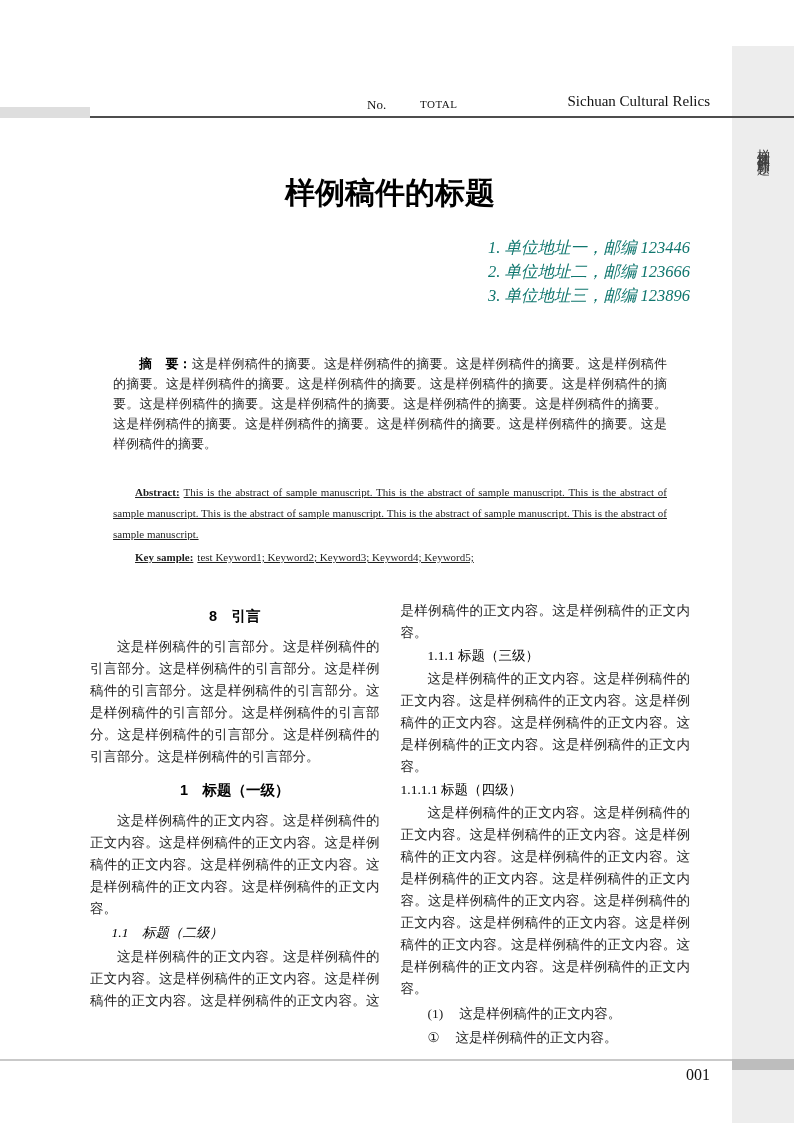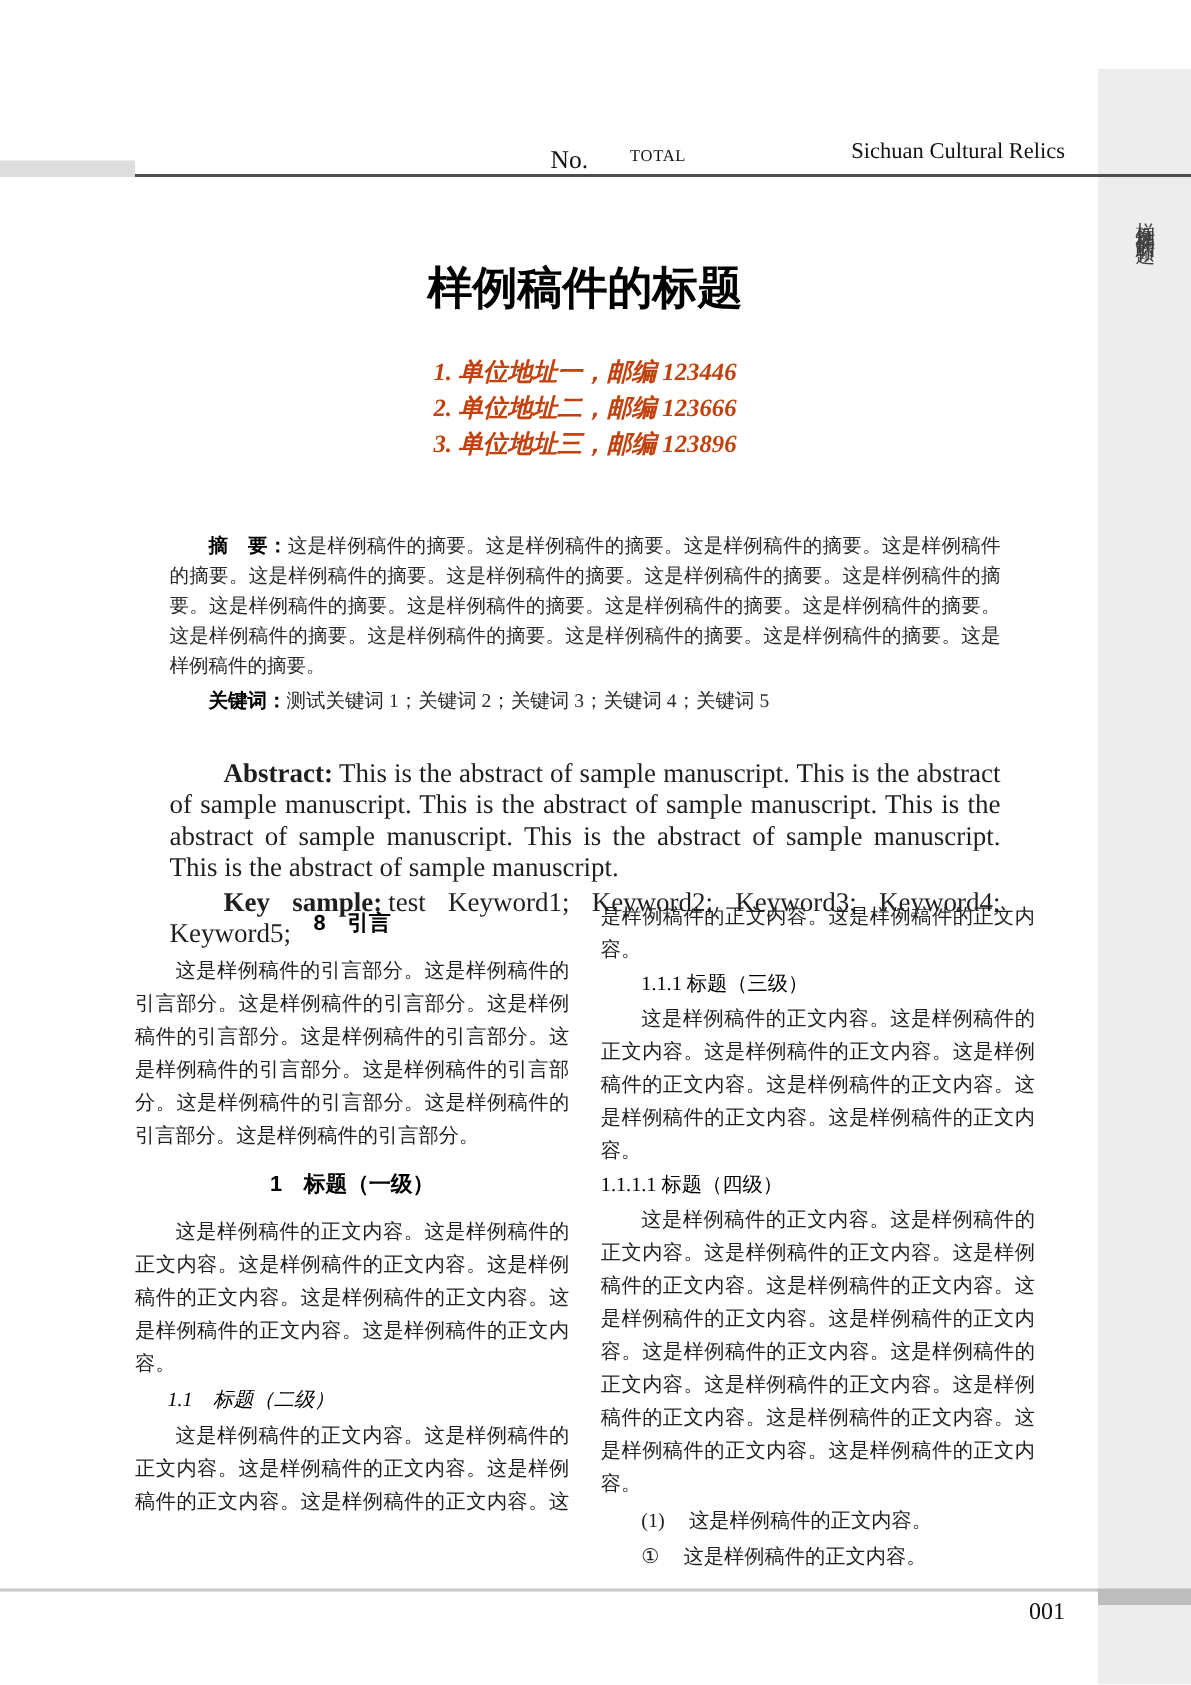--- a/index.html
+++ b/index.html
@@ -6,43 +6,43 @@
   body {
     width: 794px; height: 1123px; position: relative; overflow: hidden;
     font-family: "Liberation Serif", "DejaVu Serif", serif;
     color: #1f1f1f;
   }
   .page { position: absolute; inset: 0; background: #ffffff; }
 
   
   .left-bar { position: absolute; left: 0; top: 107px; width: 90px; height: 11px; background: #dedede; }
   .header-rule { position: absolute; left: 90px; top: 116px; width: 704px; height: 2px; background: #4d4d4d; z-index: 3; }
-  .hdr { position: absolute; top: 97px; font-size: 17px; color: #111; white-space: nowrap; }
+  .hdr { position: absolute; top: 97px; font-size: 13px; color: #111; white-space: nowrap; }
   .hdr-no { left: 367px; }
   .hdr-total { left: 420px; top: 98px; font-size: 11px; letter-spacing: 0.5px; }
   .hdr-journal { left: auto; right: 84px; top: 93px; font-size: 15px; }
 
   
   .side-strip { position: absolute; left: 732px; top: 46px; width: 62px; height: 1077px; background: #ededed; z-index: 1; display: flex; justify-content: center; }
   .side-title { margin-top: 92px; writing-mode: vertical-rl; font-size: 13px; letter-spacing: 2.5px; color: #3d3d3d; font-family: "Liberation Serif", "DejaVu Serif", serif; }
   .side-band { position: absolute; left: 732px; top: 1059px; width: 62px; height: 11px; background: #bdbdbd; z-index: 2; }
 
   
   .footer-rule { position: absolute; left: 0; top: 1059px; width: 732px; height: 2px; background: #c9c9c9; }
   .page-number { position: absolute; left: 686px; top: 1066px; font-size: 16px; color: #111; }
 
   
   .front { position: absolute; left: 90px; top: 120px; width: 600px; }
   .title { margin: 52px 0 0; text-align: center; font-size: 30px; line-height: 42px; font-weight: bold; color: #000; }
-  .affils { margin-top: 22px; text-align: center; font-weight: bold; font-style: italic; font-size: 16.5px; line-height: 24px; color: #c2410c; }
+  .affils { margin-top: 22px; text-align: right; font-weight: normal; font-style: italic; font-size: 16.5px; line-height: 24px; color: #0f766e; }
   .cnblock { margin: 46px 23px 0; font-size: 13px; line-height: 20px; text-align: justify; color: #2a2a2a; }
   .cnblock p { margin: 0; text-indent: 2em; }
   .cnblock p.kw { margin-top: 3px; }
   .lbl-sans { font-family: "Liberation Sans", "DejaVu Sans", sans-serif; font-weight: bold; color: #000; }
-  .enblock { margin: 28px 23px 0; font-size: 18px; line-height: 21px; text-align: justify; }
+  .enblock { margin: 28px 23px 0; font-size: 11px; line-height: 21px; text-align: justify; text-decoration: underline; }
   .enblock p { margin: 0; text-indent: 2em; }
   .enblock p.kw { margin-top: 2px; }
   .lbl-b { font-weight: bold; padding-right: 4px; }
 
   
   .columns {
     position: absolute; left: 90px; top: 600px; width: 600px; height: 455px;
     column-count: 2; column-gap: 21px; column-fill: auto;
     font-size: 13.5px; line-height: 22px; text-align: justify;
   }
@@ -79,21 +79,20 @@
     <h1 class="title">样例稿件的标题</h1>
 
     <div class="affils">
       <div>1. 单位地址一，邮编 123446</div>
       <div>2. 单位地址二，邮编 123666</div>
       <div>3. 单位地址三，邮编 123896</div>
     </div>
 
     <div class="cnblock">
       <p><span class="lbl-sans">摘　要：</span><span>这是样例稿件的摘要。这是样例稿件的摘要。这是样例稿件的摘要。这是样例稿件的摘要。这是样例稿件的摘要。这是样例稿件的摘要。这是样例稿件的摘要。这是样例稿件的摘要。这是样例稿件的摘要。这是样例稿件的摘要。这是样例稿件的摘要。这是样例稿件的摘要。这是样例稿件的摘要。这是样例稿件的摘要。这是样例稿件的摘要。这是样例稿件的摘要。这是样例稿件的摘要。</span></p>
-      <p class="kw"><span class="lbl-sans">关键词：</span><span>测试关键词 1；关键词 2；关键词 3；关键词 4；关键词 5</span></p>
     </div>
 
     <div class="enblock">
       <p><span class="lbl-b">Abstract:</span><span>This is the abstract of sample manuscript. This is the abstract of sample manuscript. This is the abstract of sample manuscript. This is the abstract of sample manuscript. This is the abstract of sample manuscript. This is the abstract of sample manuscript.</span></p>
       <p class="kw"><span class="lbl-b">Key sample:</span><span>test Keyword1; Keyword2; Keyword3; Keyword4; Keyword5;</span></p>
     </div>
   </div>
 
   <div class="columns">
     <h2 class="hl1">8　引言</h2>

